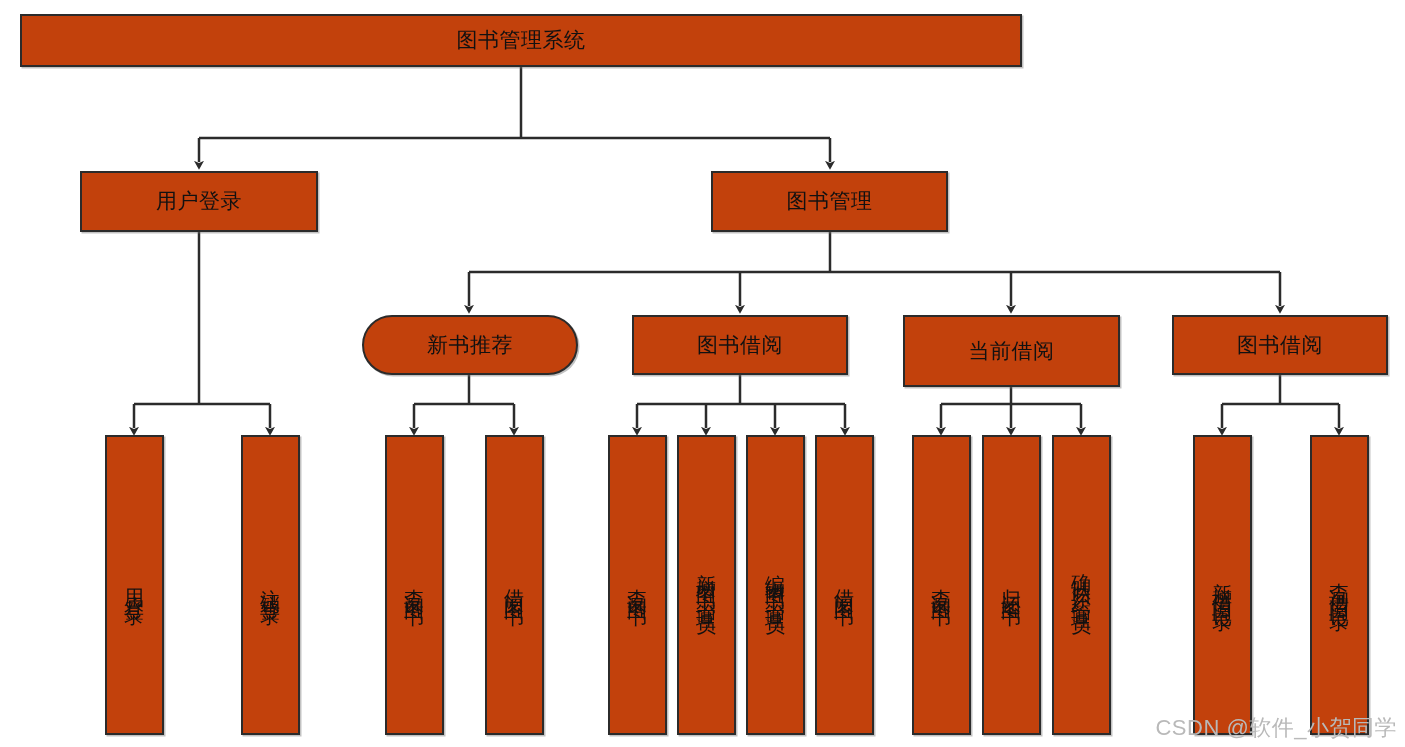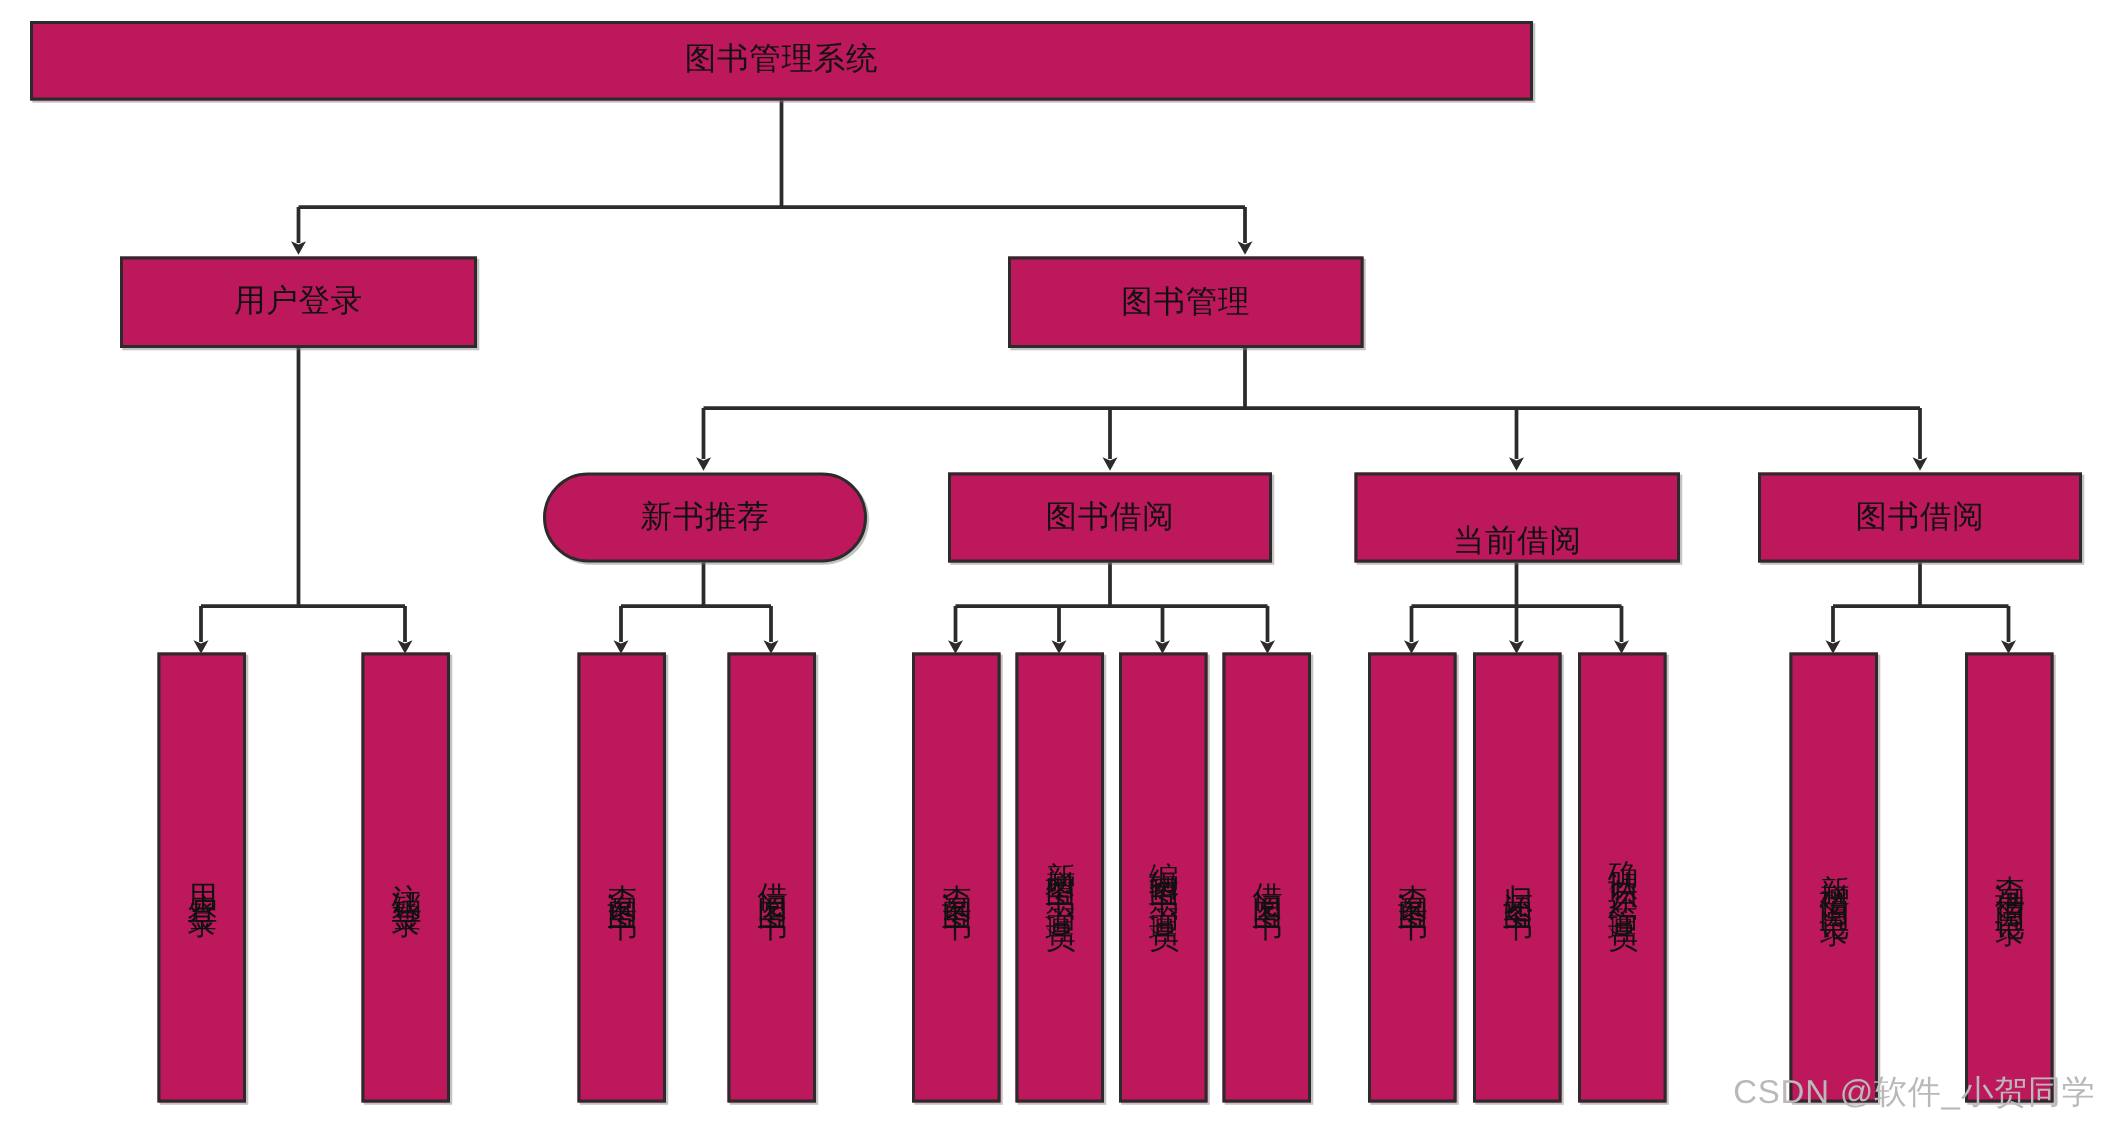--- a/index.html
+++ b/index.html
@@ -17,21 +17,21 @@
   svg.edges{
     position:absolute;
     left:0; top:0;
     width:1405px;
     height:747px;
     pointer-events:none;
   }
   .node{
     position:absolute;
     box-sizing:border-box;
-    background:#be185d;
+    background:#c2410c;
     border:2.5px solid #2b2b2b;
     display:flex;
     align-items:center;
     justify-content:center;
     box-shadow:1.5px 1.5px 0 rgba(120,120,120,0.45);
   }
   .node .label{
     font-size:21px;
     line-height:1.15;
     letter-spacing:0.5px;
@@ -122,31 +122,31 @@
     </g>
   </svg>
 
   <div class="node" style="left:20px; top:14px; width:1002px; height:53px;">
     <span class="label">图书管理系统</span>
   </div>
 
   <div class="node" style="left:80px; top:171px; width:238px; height:61px;">
     <span class="label">用户登录</span>
   </div>
-  <div class="node" style="left:672px; top:171px; width:237px; height:61px;font-family:Liberation Serif, serif;">
+  <div class="node" style="left:711px; top:171px; width:237px; height:61px;">
     <span class="label">图书管理</span>
   </div>
 
   <div class="node" style="left:362px; top:315px; width:216px; height:60px;border-radius:30px;">
     <span class="label">新书推荐</span>
   </div>
   <div class="node" style="left:632px; top:315px; width:216px; height:60px;">
     <span class="label">图书借阅</span>
   </div>
-  <div class="node" style="left:903px; top:315px; width:217px; height:60px;align-items:flex-end;">
+  <div class="node" style="left:903px; top:315px; width:217px; height:72px;">
     <span class="label">当前借阅</span>
   </div>
   <div class="node" style="left:1172px; top:315px; width:216px; height:60px;">
     <span class="label">图书借阅</span>
   </div>
 
   <div class="node leaf" style="left:105px; top:435px; width:59px; height:300px;">
     <span class="label" style="margin-top: 136px;">用户登录</span>
   </div>
   <div class="node leaf" style="left:241px; top:435px; width:59px; height:300px;">

